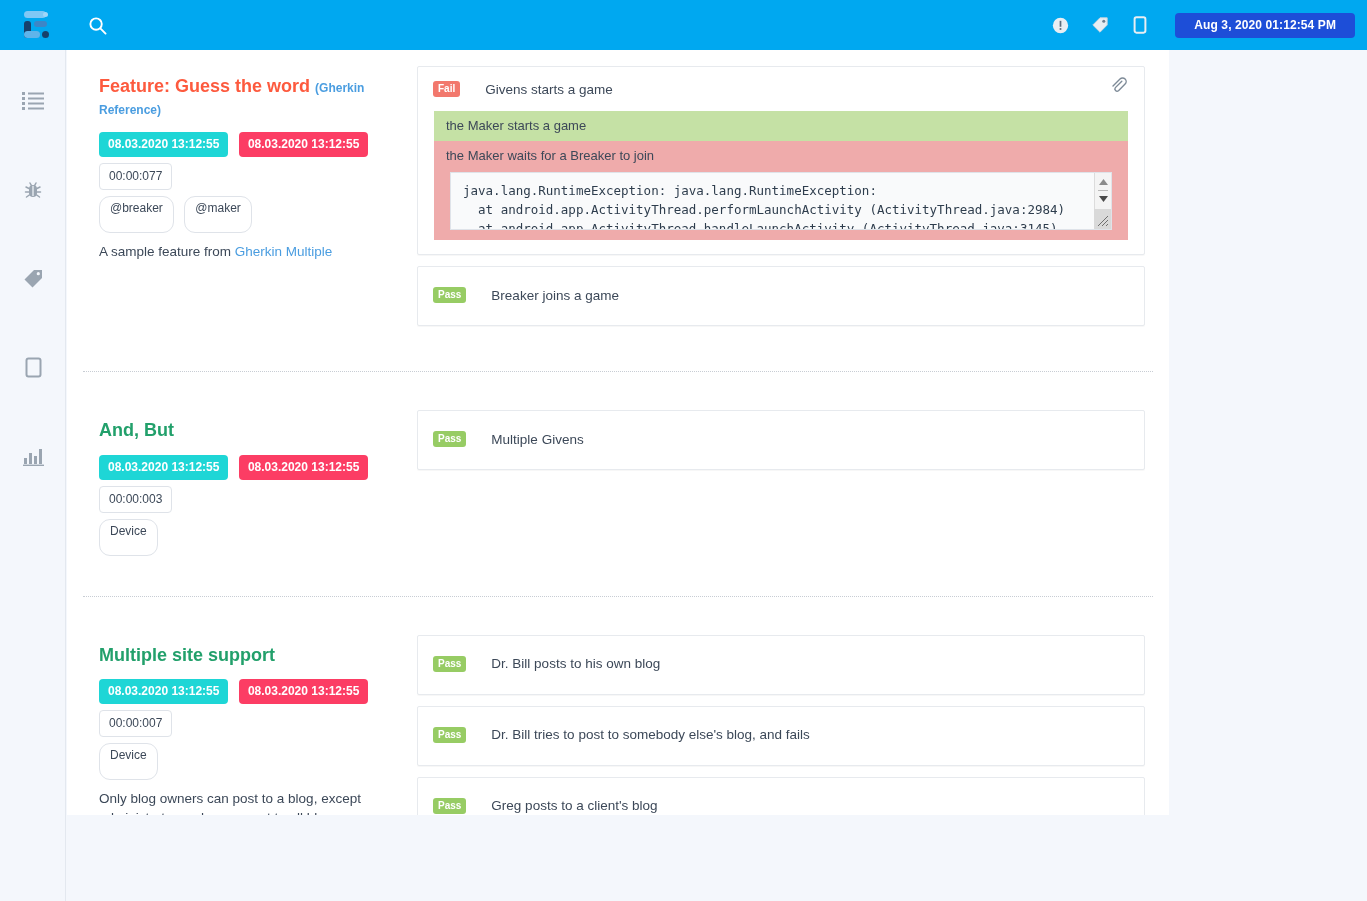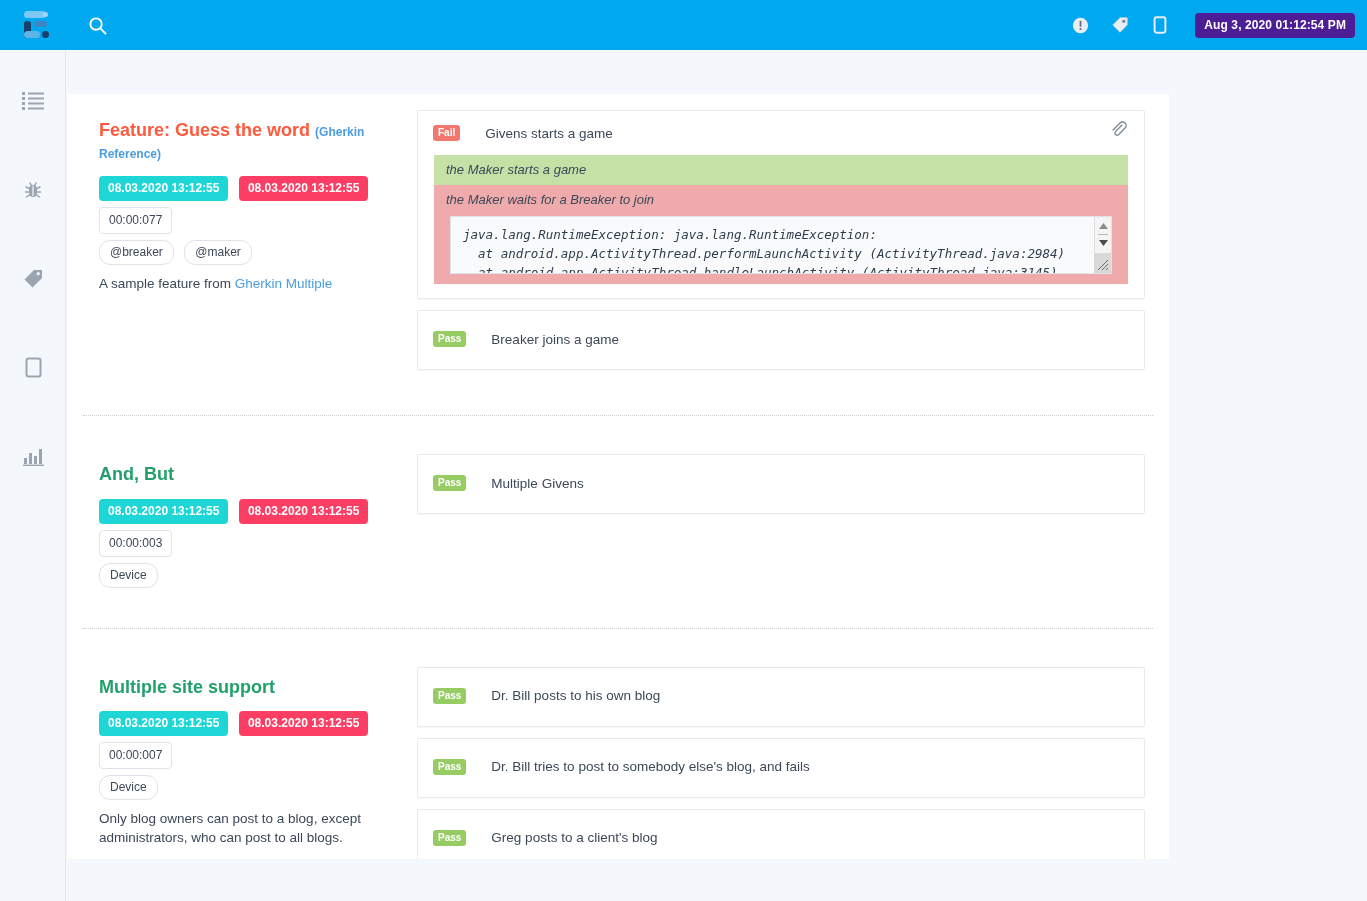--- a/index.html
+++ b/index.html
@@ -53,23 +53,23 @@
     display: flex; align-items: center; justify-content: center;
     cursor: pointer;
   }
   .topbar-spacer { flex: 1 1 auto; }
   .top-icon {
     width: 38px; height: 38px;
     display: flex; align-items: center; justify-content: center;
     cursor: pointer; margin-right: 2px;
   }
   .time-badge {
-    background: #4c1d95; color: #fff;
+    background: #1d4ed8; color: #fff;
     font-size: 12px; font-weight: bold;
-    padding: 5px 9px 6px; border-radius: 4px;
+    padding: 5px 19px 6px; border-radius: 4px;
     margin-right: 12px; margin-left: 14px;
     white-space: nowrap; letter-spacing: .1px;
   }
 
   
   .rail {
     position: absolute; top: 50px; left: 0;
     width: 66px; height: 851px;
     background: #f4f7fc;
     border-right: 1px solid #e3e8ef;
@@ -81,21 +81,20 @@
   }
   .rail-item:nth-child(1) { margin-top: 28px; }
   .rail-item { margin-bottom: 44px; }
 
   
   .canvas {
     position: absolute; top: 50px; left: 67px;
     width: 1102px; height: 765px;
     background: #ffffff;
     overflow: hidden;
-    margin-top: 44px;
   }
   .feature-block { display: flex; padding: 0; }
 
   .meta-col { width: 350px; padding: 26px 24px 10px 32px; }
   .tests-col { flex: 1 1 auto; padding: 16px 24px 10px 0; }
 
   .feature-title {
     font-size: 18px; font-weight: bold; margin: 0 0 13px 0;
     line-height: 1.2;
   }
@@ -115,21 +114,21 @@
   }
   .chip.start { background: #1ed6d6; }
   .chip.stop  { background: #fc3d64; }
   .chip.duration {
     background: #fff; color: #3c4858; border: 1px solid #dfe3e9;
     font-weight: normal; font-size: 12px; padding: 5px 9px 6px;
   }
   .chip.tag {
     background: #fff; color: #3c4858; border: 1px solid #dfe3e9;
     border-radius: 11px; font-weight: normal; font-size: 12px;
-    padding: 4px 10px 5px;
+    padding: 4px 10px 17px;
   }
   .feature-desc {
     font-size: 13.5px; color: #3c4858; line-height: 1.38;
     margin-top: 10px; max-width: 275px;
   }
   .feature-desc a { color: #4a9de0; text-decoration: none; }
 
   
   .test-card {
     background: #fff; border: 1px solid #e7eaee;
@@ -152,21 +151,20 @@
   .test-card.plain .test-head { padding-top: 20px; padding-bottom: 22px; }
   .attach-icon {
     position: absolute; right: 16px; top: 8px;
     width: 20px; height: 20px; cursor: pointer;
   }
 
   .steps { padding: 0 16px 14px 16px; }
   .step {
     font-size: 13px; color: #3c4858;
     padding: 7px 12px 8px;
-    font-style: italic;
   }
   .step.passed { background: #c5e1a5; }
   .step.failed { background: #efabab; padding-bottom: 10px; }
 
   .trace-box {
     background: #f9fafb; border: 1px solid #dfe3e9;
     margin: 9px 4px 0 4px; height: 58px;
     position: relative; overflow: hidden;
   }
   .trace-text {

